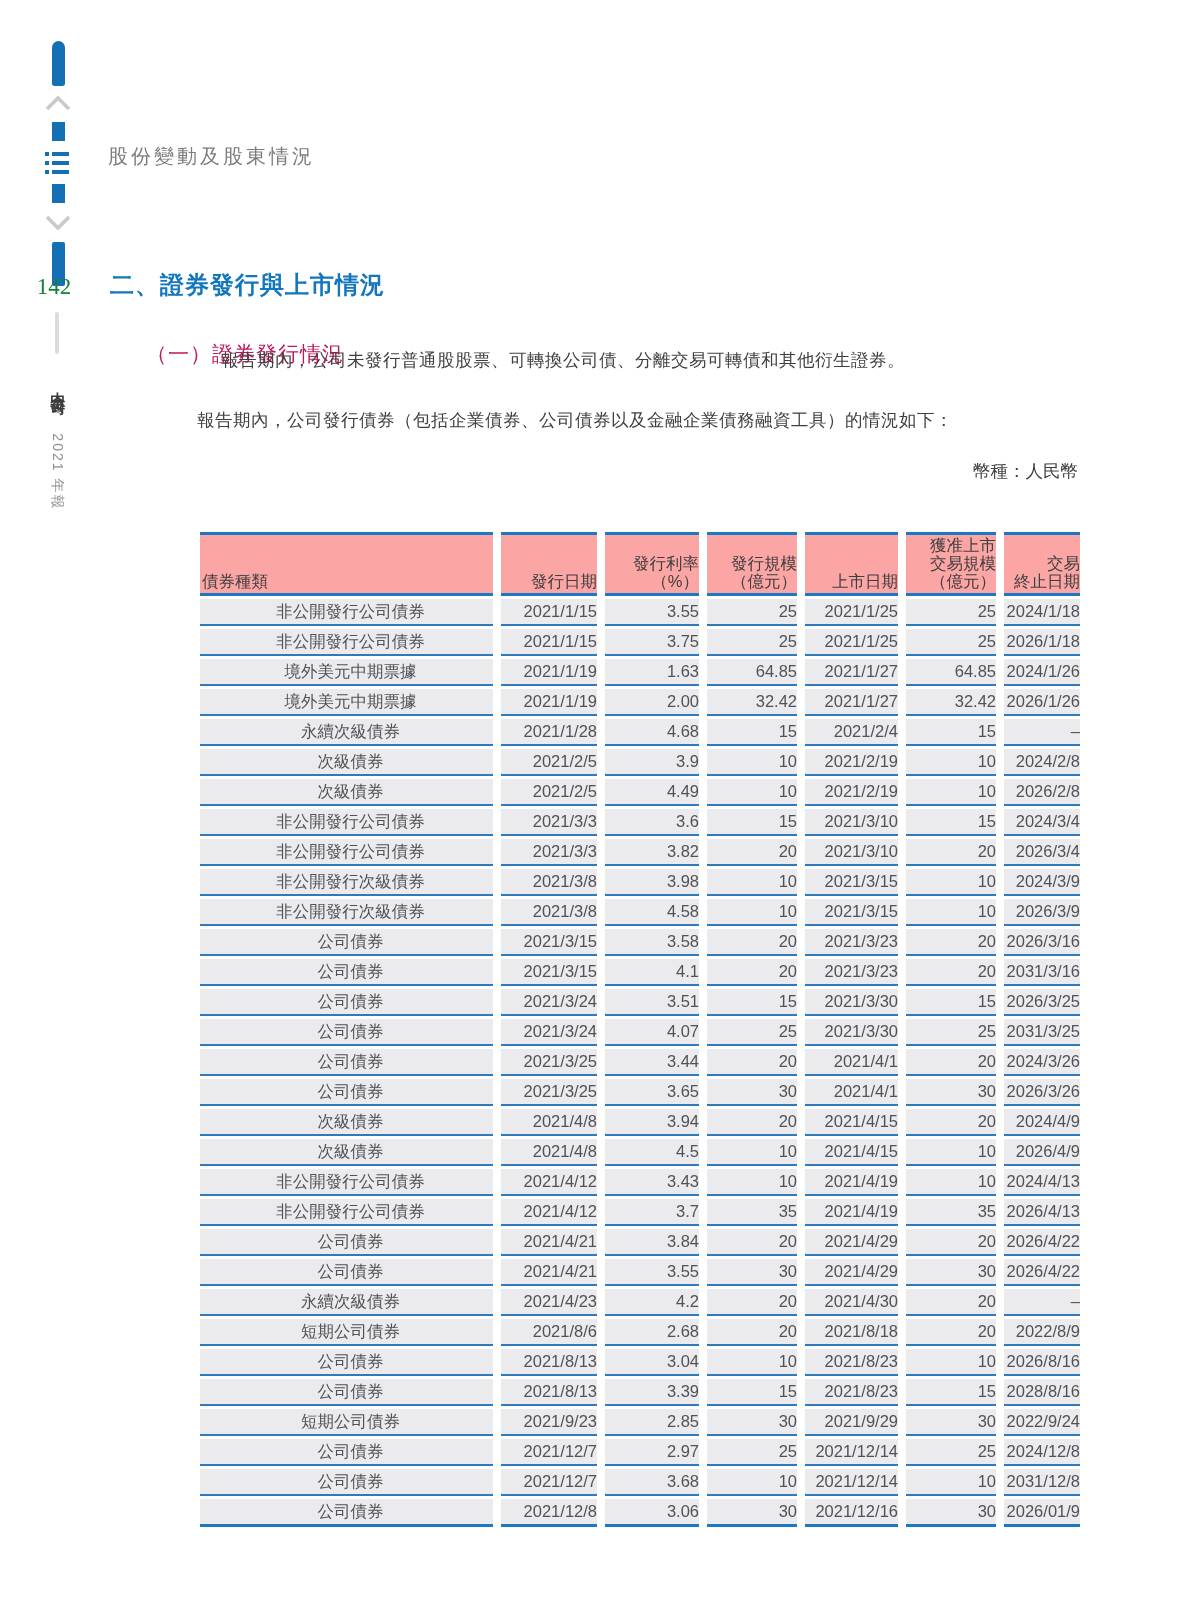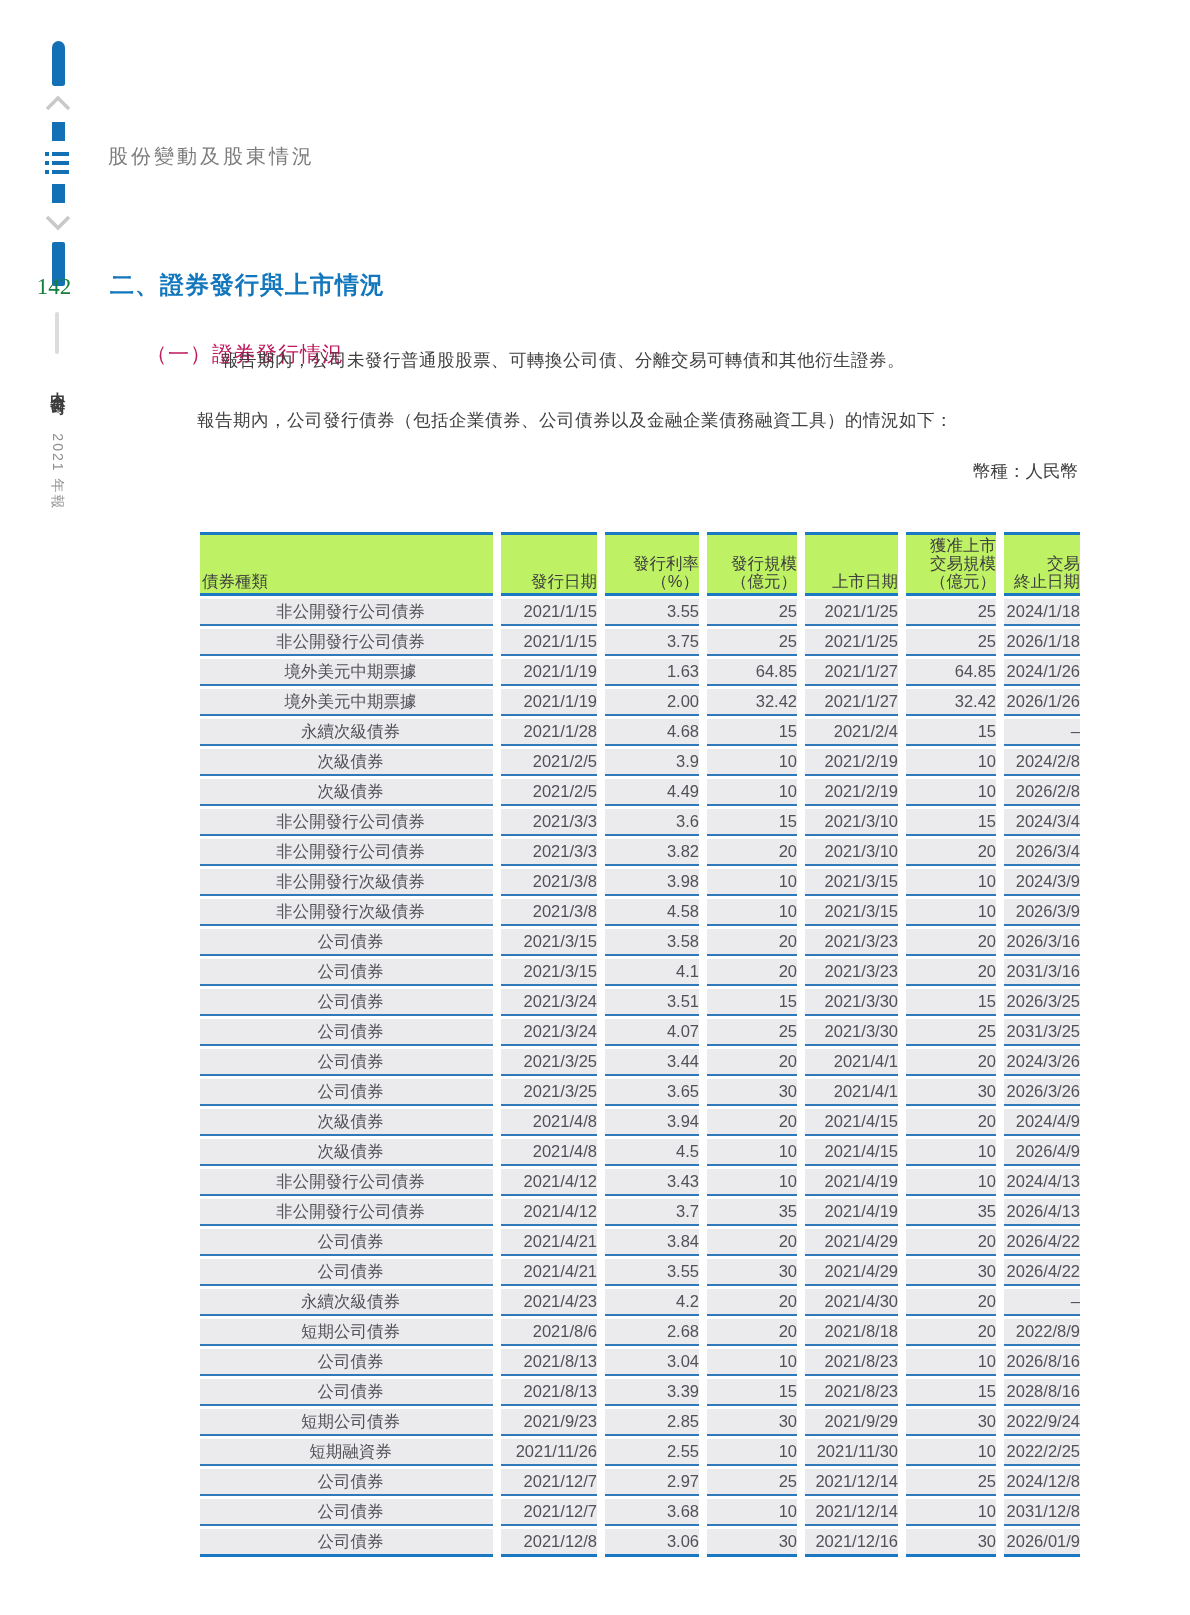--- a/index.html
+++ b/index.html
@@ -30,21 +30,21 @@
   .sec-title{position:absolute;left:110px;top:269px;font-size:24px;font-weight:bold;color:#1377bd;letter-spacing:1px;}
   .sec-subtitle{position:absolute;left:146px;top:308px;font-size:21px;font-weight:normal;color:#be185d;letter-spacing:1px;margin-top:32px;}
   .para{position:absolute;left:197px;font-size:17.5px;color:#3f3f3f;letter-spacing:0.5px;}
   .para1{top:348px;margin-left:24px;}
   .para2{top:408px;}
   .currency-note{position:absolute;right:112px;top:459px;font-size:17.5px;color:#3f3f3f;}
   
   .tbl-wrap{position:absolute;left:192px;top:529px;width:894px;}
   table.bonds{border-collapse:separate;border-spacing:8px 3px;table-layout:fixed;width:894px;font-size:16.5px;}
   table.bonds th{
-    vertical-align:bottom;font-weight:400;color:#3e3e3e;background:#bef264;
+    vertical-align:bottom;font-weight:400;color:#3e3e3e;background:#fca5a5;
     border-top:3px solid #1b79c3;border-bottom:3px solid #1b79c3;
     padding:1px 0 3px 0;line-height:18px;text-align:right;
   }
   table.bonds th:first-child{text-align:left;padding-left:2px;}
   table.bonds th:nth-child(1){width:291px;}
   table.bonds th:nth-child(2){width:96px;}
   table.bonds th:nth-child(3){width:94px;}
   table.bonds th:nth-child(4){width:90px;}
   table.bonds th:nth-child(5){width:93px;}
   table.bonds th:nth-child(6){width:90px;}
@@ -380,29 +380,20 @@
         <tr>
           <td>短期公司債券</td>
           <td>2021/9/23</td>
           <td>2.85</td>
           <td>30</td>
           <td>2021/9/29</td>
           <td>30</td>
           <td>2022/9/24</td>
         </tr>
         <tr>
-          <td>短期融資券</td>
-          <td>2021/11/26</td>
-          <td>2.55</td>
-          <td>10</td>
-          <td>2021/11/30</td>
-          <td>10</td>
-          <td>2022/2/25</td>
-        </tr>
-        <tr>
           <td>公司債券</td>
           <td>2021/12/7</td>
           <td>2.97</td>
           <td>25</td>
           <td>2021/12/14</td>
           <td>25</td>
           <td>2024/12/8</td>
         </tr>
         <tr>
           <td>公司債券</td>

